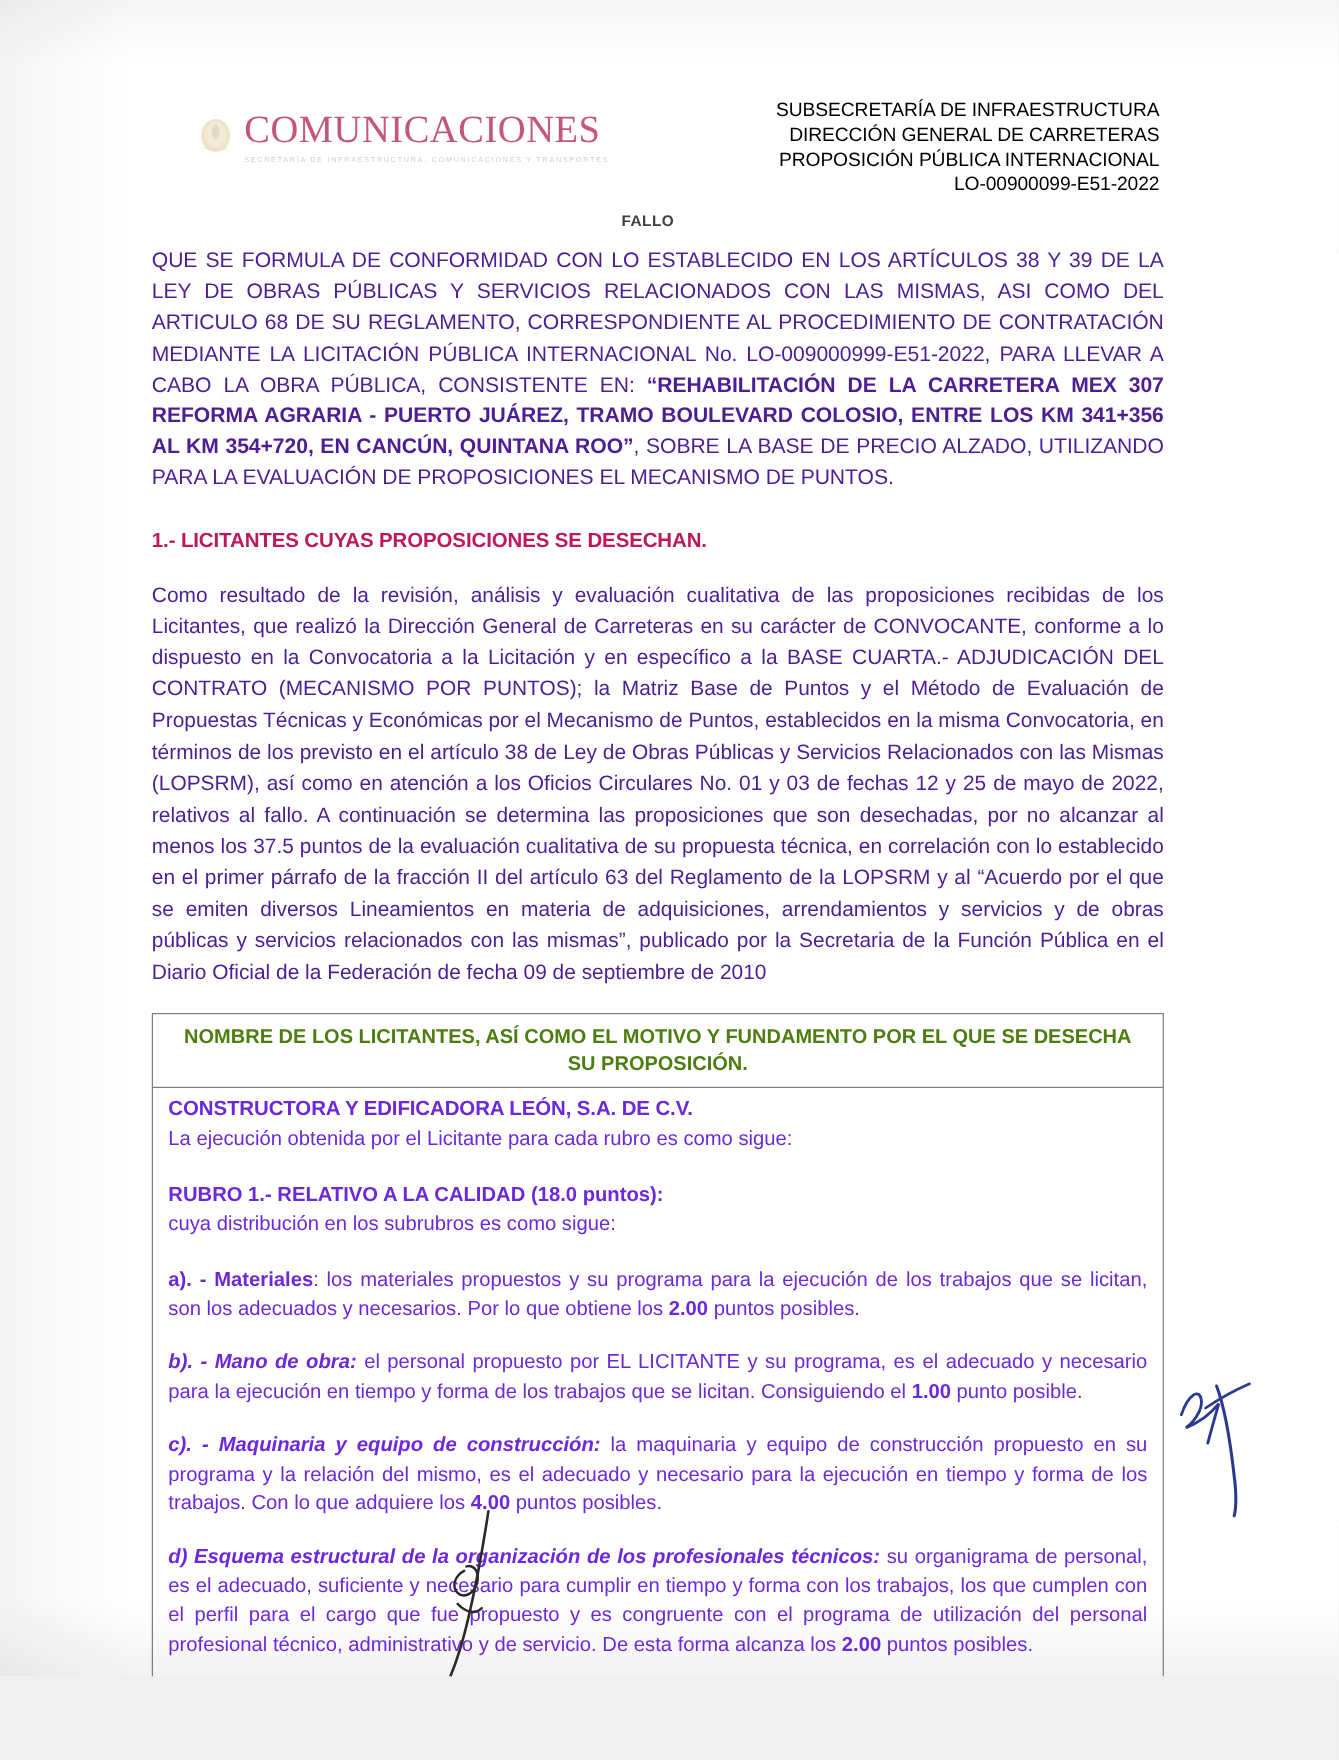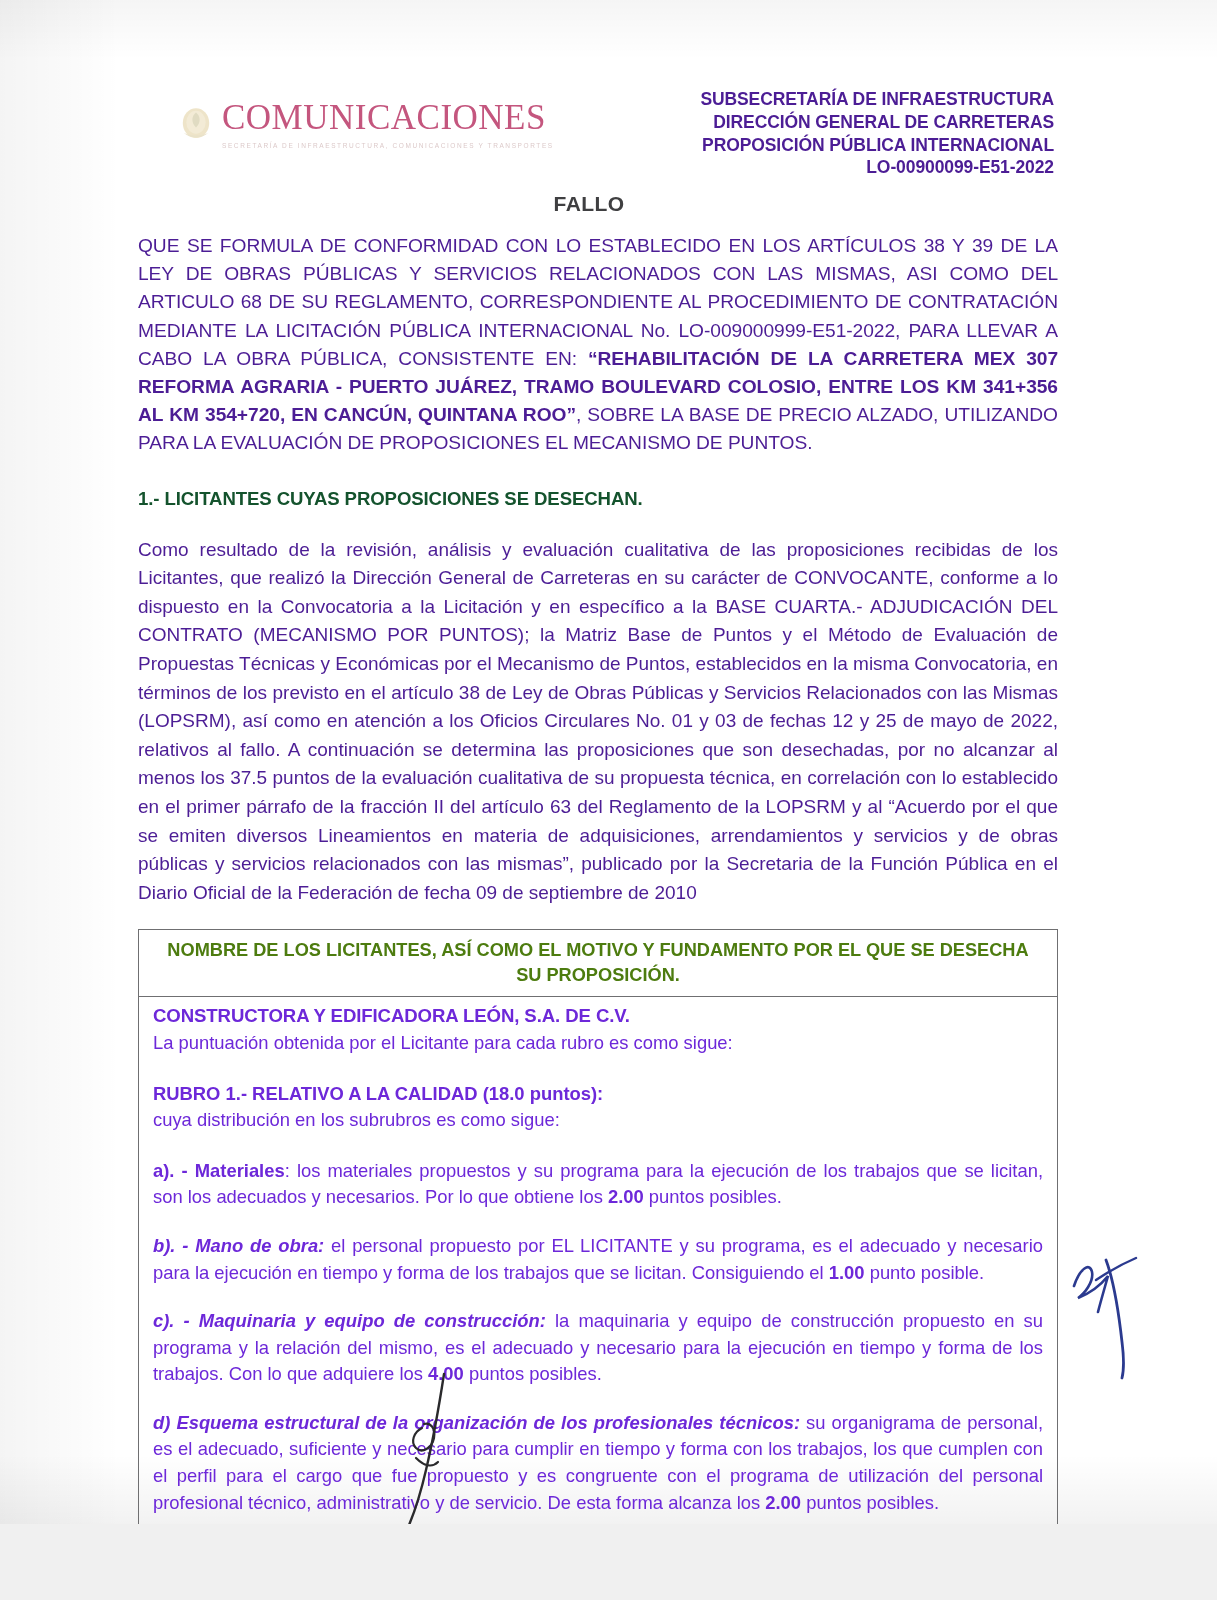--- a/index.html
+++ b/index.html
@@ -89,31 +89,31 @@
     margin-top: 5px;
     white-space: nowrap;
   }
   .header-right {
     text-align: right;
     margin-top: 10px;
     margin-right: 4px;
   }
   .header-right div {
     font-size: 17.5px;
-    font-weight: bold;
-    color: #4c1d95;
+    font-weight: normal;
+    color: #000000;
     letter-spacing: -0.1px;
     line-height: 1.30;
     white-space: nowrap;
   }
 
   
   .doc-title {
     text-align: center;
-    font-size: 21px;
+    font-size: 14px;
     font-weight: bold;
     color: #3f3f41;
     letter-spacing: 0.4px;
     margin-top: 18px;
     margin-left: -18px;
   }
 
   
   .para {
     font-size: 19.2px;
@@ -126,21 +126,21 @@
   .para-upper {
     margin-top: 16px;
     letter-spacing: -0.05px;
   }
   .para-upper b {
     font-weight: bold;
   }
   .section-head {
     font-size: 18.6px;
     font-weight: bold;
-    color: #14532d;
+    color: #be185d;
     margin-top: 30px;
     letter-spacing: -0.1px;
   }
   .para-mixed {
     margin-top: 26px;
     font-size: 19px;
     line-height: 28.6px;
   }
 
   
@@ -243,21 +243,21 @@
     <p class="para para-upper"><span>QUE SE FORMULA DE CONFORMIDAD CON LO ESTABLECIDO EN LOS ARTÍCULOS 38 Y 39 DE LA LEY DE OBRAS PÚBLICAS Y SERVICIOS RELACIONADOS CON LAS MISMAS, ASI COMO DEL ARTICULO 68 DE SU REGLAMENTO, CORRESPONDIENTE AL PROCEDIMIENTO DE CONTRATACIÓN MEDIANTE LA LICITACIÓN PÚBLICA INTERNACIONAL No. LO-009000999-E51-2022, PARA LLEVAR A CABO LA OBRA PÚBLICA, CONSISTENTE EN: </span><b>“REHABILITACIÓN DE LA CARRETERA MEX 307 REFORMA AGRARIA - PUERTO JUÁREZ, TRAMO BOULEVARD COLOSIO, ENTRE LOS KM 341+356 AL KM 354+720, EN CANCÚN, QUINTANA ROO”</b><span>, SOBRE LA BASE DE PRECIO ALZADO, UTILIZANDO PARA LA EVALUACIÓN DE PROPOSICIONES EL MECANISMO DE PUNTOS.</span></p>
 
     <div class="section-head">1.- LICITANTES CUYAS PROPOSICIONES SE DESECHAN.</div>
 
     <p class="para para-mixed">Como resultado de la revisión, análisis y evaluación cualitativa de las proposiciones recibidas de los Licitantes, que realizó la Dirección General de Carreteras en su carácter de CONVOCANTE, conforme a lo dispuesto en la Convocatoria a la Licitación y en específico a la BASE CUARTA.- ADJUDICACIÓN DEL CONTRATO (MECANISMO POR PUNTOS); la Matriz Base de Puntos y el Método de Evaluación de Propuestas Técnicas y Económicas por el Mecanismo de Puntos, establecidos en la misma Convocatoria, en términos de los previsto en el artículo 38 de Ley de Obras Públicas y Servicios Relacionados con las Mismas (LOPSRM), así como en atención a los Oficios Circulares No. 01 y 03 de fechas 12 y 25 de mayo de 2022, relativos al fallo. A continuación se determina las proposiciones que son desechadas, por no alcanzar al menos los 37.5 puntos de la evaluación cualitativa de su propuesta técnica, en correlación con lo establecido en el primer párrafo de la fracción II del artículo 63 del Reglamento de la LOPSRM y al “Acuerdo por el que se emiten diversos Lineamientos en materia de adquisiciones, arrendamientos y servicios y de obras públicas y servicios relacionados con las mismas”, publicado por la Secretaria de la Función Pública en el Diario Oficial de la Federación de fecha 09 de septiembre de 2010</p>
 
     <div class="tbl">
       <div class="tbl-head">NOMBRE DE LOS LICITANTES, ASÍ COMO EL MOTIVO Y FUNDAMENTO POR EL QUE SE DESECHA SU PROPOSICIÓN.</div>
       <div class="tbl-body">
         <p class="company">CONSTRUCTORA Y EDIFICADORA LEÓN, S.A. DE C.V.</p>
-        <p>La puntuación obtenida por el Licitante para cada rubro es como sigue:</p>
+        <p>La ejecución obtenida por el Licitante para cada rubro es como sigue:</p>
         <div class="gap"></div>
         <p class="rubro">RUBRO 1.- RELATIVO A LA CALIDAD (18.0 puntos):</p>
         <p>cuya distribución en los subrubros es como sigue:</p>
         <div class="gap"></div>
 
         <p>
           <span class="lbl-b">a). - Materiales</span><span>: los materiales propuestos y su programa para la ejecución de los trabajos que se licitan, son los adecuados y necesarios. Por lo que obtiene los </span><b>2.00</b><span> puntos posibles.</span>
         </p>
         <div class="gap-sm"></div>
 

